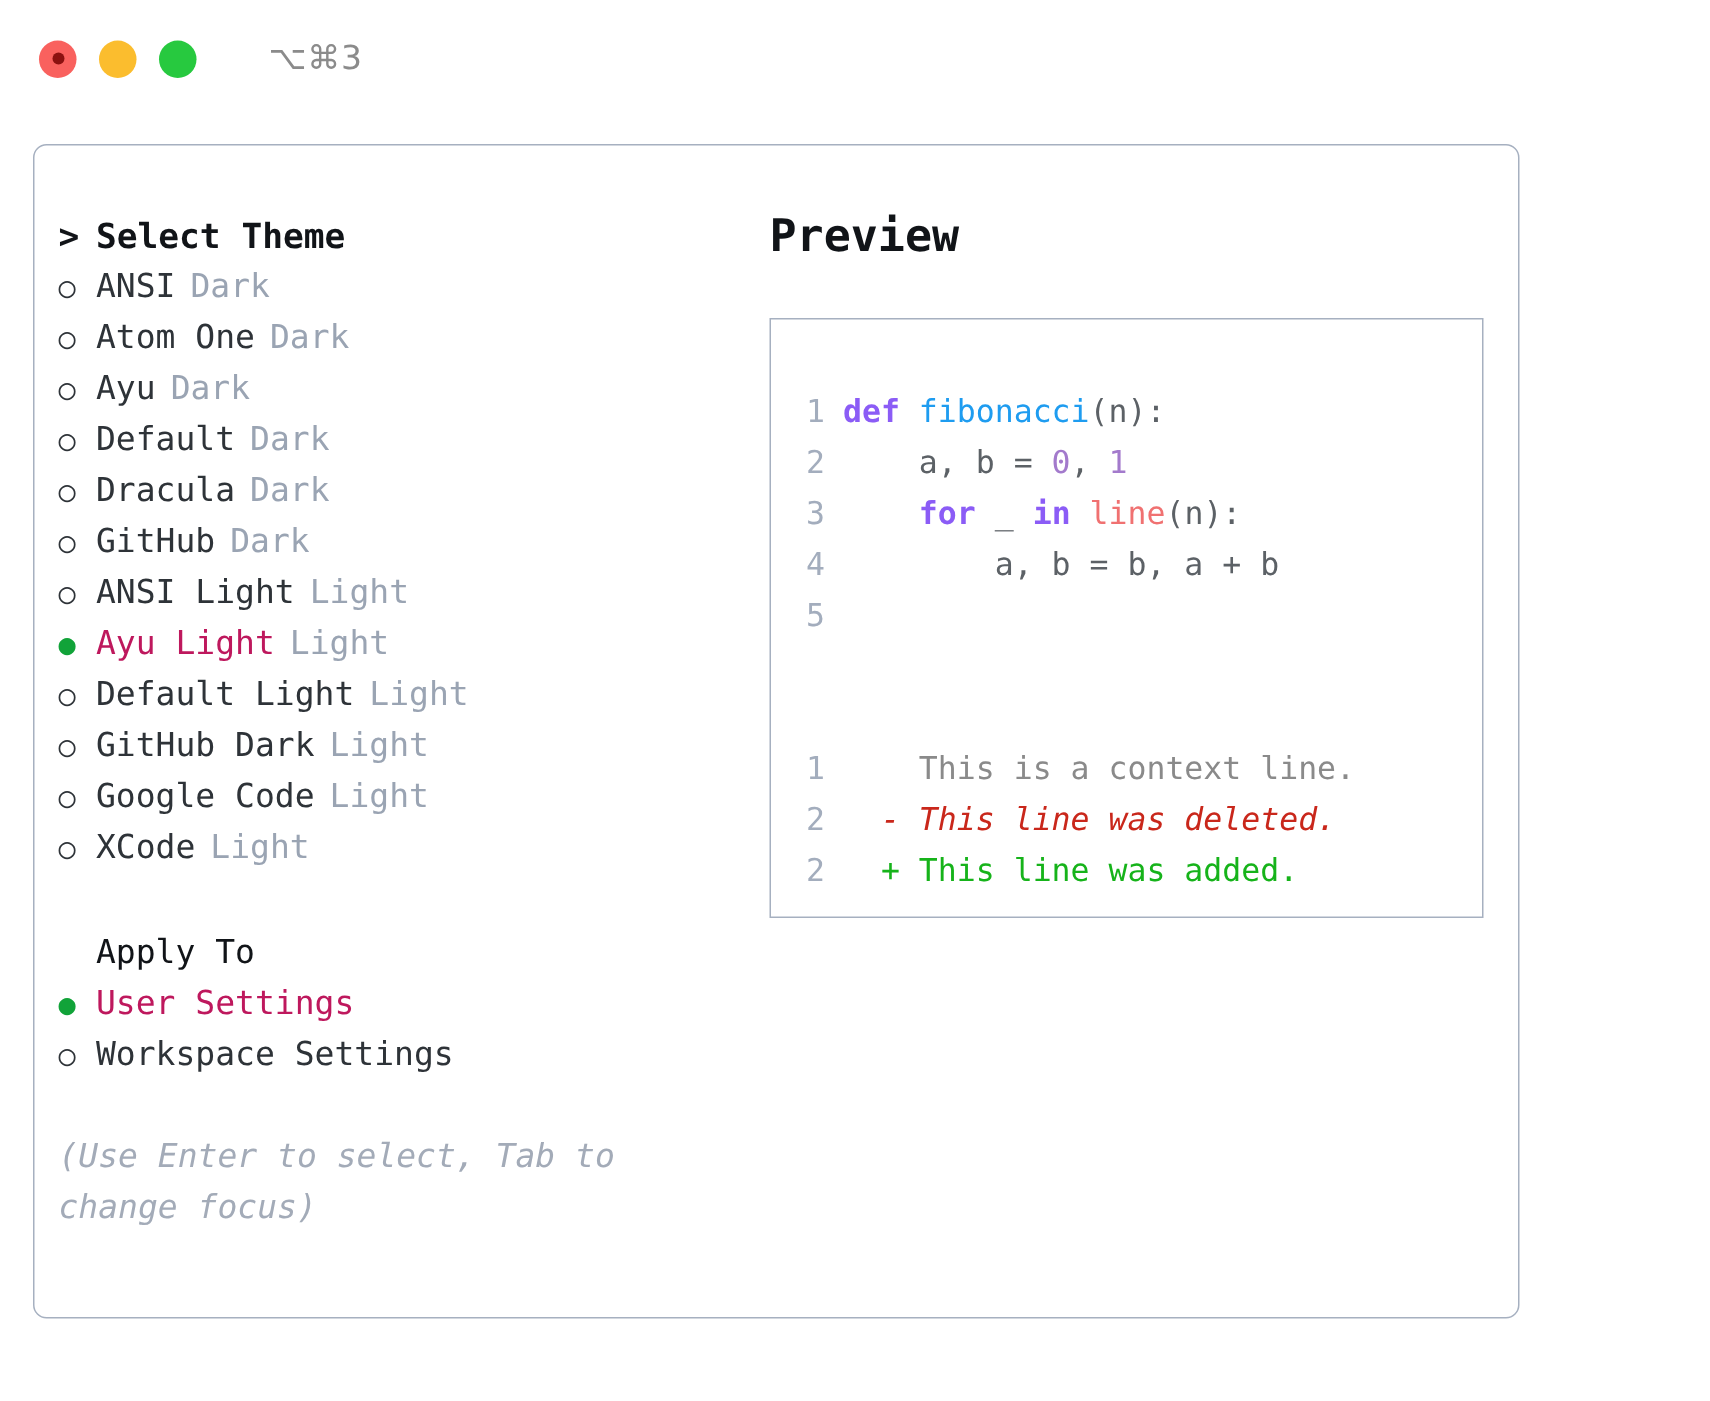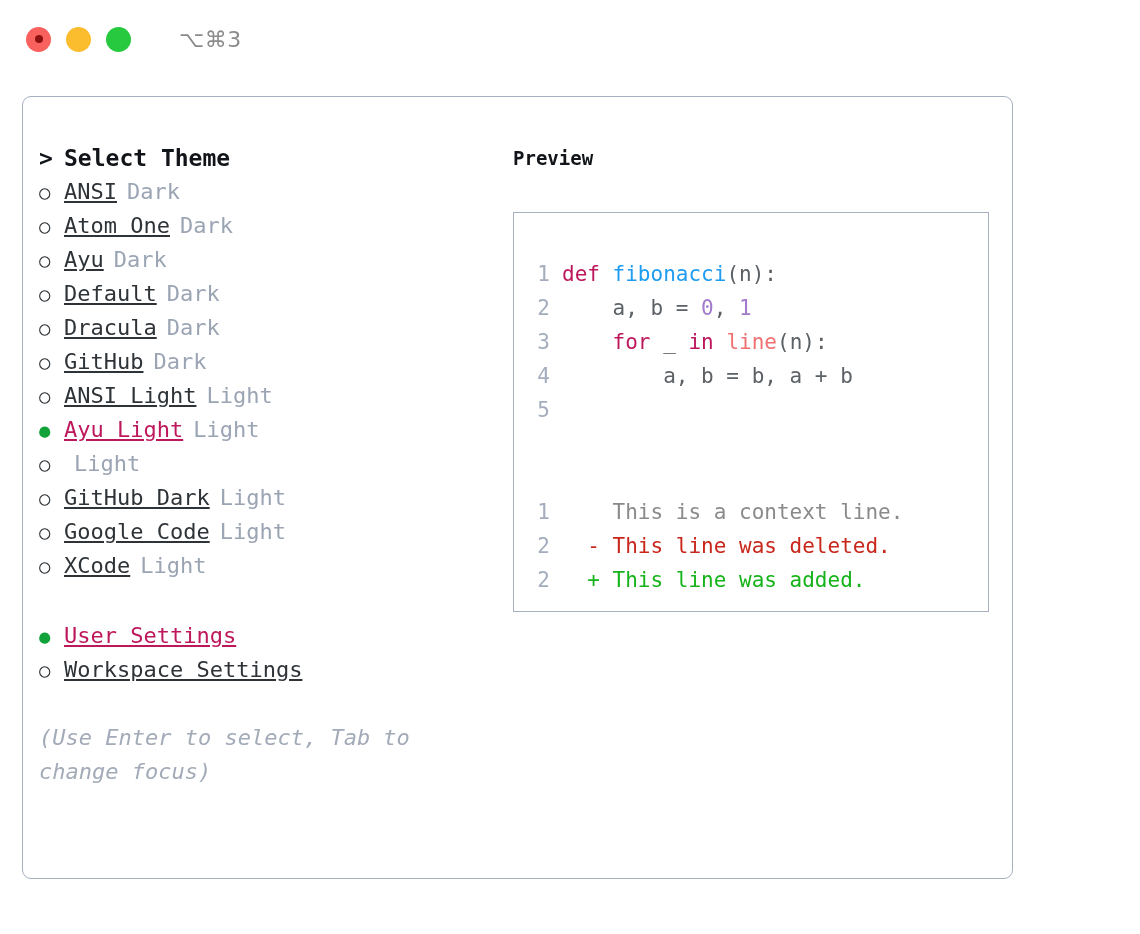--- a/index.html
+++ b/index.html
@@ -92,37 +92,37 @@
   }
   .bullet {
     width: 25px;
     flex: 0 0 25px;
     font-size: 19px;
     color: #2e3338;
     line-height: 34px;
   }
   .opt.selected .bullet { color: #11a339; }
   .opt.selected .opt-label { color: #be185d; }
-  .opt-label { color: #2e3338; text-decoration: underline; }
+  .opt-label { color: #2e3338; }
   .opt-badge { color: #9aa4b3; margin-left: 10px; }
 
   .group-spacer { height: 36px; }
 
   .hint {
     margin-top: 34px;
     font-size: 22px;
     line-height: 34px;
     color: #a3abb8;
     width: 420px;
     font-style: italic;
   }
 
   
   .preview-head {
-    font-size: 19px;
+    font-size: 30px;
     font-weight: bold;
     color: #111418;
     line-height: 34px;
     margin-left: 12px;
     white-space: pre;
   }
   .code-box {
     margin: 37px 0 0 12px;
     width: 476px;
     height: 400px;
@@ -140,27 +140,27 @@
     width: 48px;
     flex: 0 0 48px;
     text-align: right;
     padding-right: 12px;
     color: #a3adbd;
   }
   .code-text { white-space: pre; }
   .blank-line { height: 34px; }
 
   
-  .tok-kw   { color: #be185d; }
+  .tok-kw   { color: #8b5cf6; font-weight: bold; }
   .tok-fn   { color: #1e9cf0; }
   .tok-num  { color: #a37acc; }
   .tok-bi   { color: #f07171; }
   .tok-pl   { color: #5c6166; }
   .tok-ctx  { color: #8a8a8a; }
-  .tok-del  { color: #c9271b; }
+  .tok-del  { color: #c9271b; font-style: italic; }
   .tok-add  { color: #16b31a; }
 </style>
 </head>
 <body>
 
 <div id="app">
 
   <div class="titlebar">
     <div class="lights">
       <span class="light red"></span>
@@ -182,28 +182,32 @@
 
         <div id="theme-list">
             <div class="opt"><span class="bullet">○</span><span class="opt-label">ANSI</span><span class="opt-badge">Dark</span></div>
             <div class="opt"><span class="bullet">○</span><span class="opt-label">Atom One</span><span class="opt-badge">Dark</span></div>
             <div class="opt"><span class="bullet">○</span><span class="opt-label">Ayu</span><span class="opt-badge">Dark</span></div>
             <div class="opt"><span class="bullet">○</span><span class="opt-label">Default</span><span class="opt-badge">Dark</span></div>
             <div class="opt"><span class="bullet">○</span><span class="opt-label">Dracula</span><span class="opt-badge">Dark</span></div>
             <div class="opt"><span class="bullet">○</span><span class="opt-label">GitHub</span><span class="opt-badge">Dark</span></div>
             <div class="opt"><span class="bullet">○</span><span class="opt-label">ANSI Light</span><span class="opt-badge">Light</span></div>
             <div class="opt selected"><span class="bullet">●</span><span class="opt-label">Ayu Light</span><span class="opt-badge">Light</span></div>
-            <div class="opt"><span class="bullet">○</span><span class="opt-badge">Light</span></div>
+            <div class="opt"><span class="bullet">○</span><span class="opt-label">Default Light</span><span class="opt-badge">Light</span></div>
             <div class="opt"><span class="bullet">○</span><span class="opt-label">GitHub Dark</span><span class="opt-badge">Light</span></div>
             <div class="opt"><span class="bullet">○</span><span class="opt-label">Google Code</span><span class="opt-badge">Light</span></div>
             <div class="opt"><span class="bullet">○</span><span class="opt-label">XCode</span><span class="opt-badge">Light</span></div>
           </div>
 
         <div class="group-spacer"></div>
 
+        <div class="section-head">
+          <span class="head-caret"> </span>
+          <span class="head-text" style="font-weight:normal;font-size:22px;">Apply To</span>
+        </div>
 
         <div id="apply-list">
             <div class="opt selected"><span class="bullet">●</span><span class="opt-label">User Settings</span></div>
             <div class="opt"><span class="bullet">○</span><span class="opt-label">Workspace Settings</span></div>
           </div>
 
         <div class="hint">(Use Enter to select, Tab to change focus)</div>
       </div>
 
       <div class="col-right">

